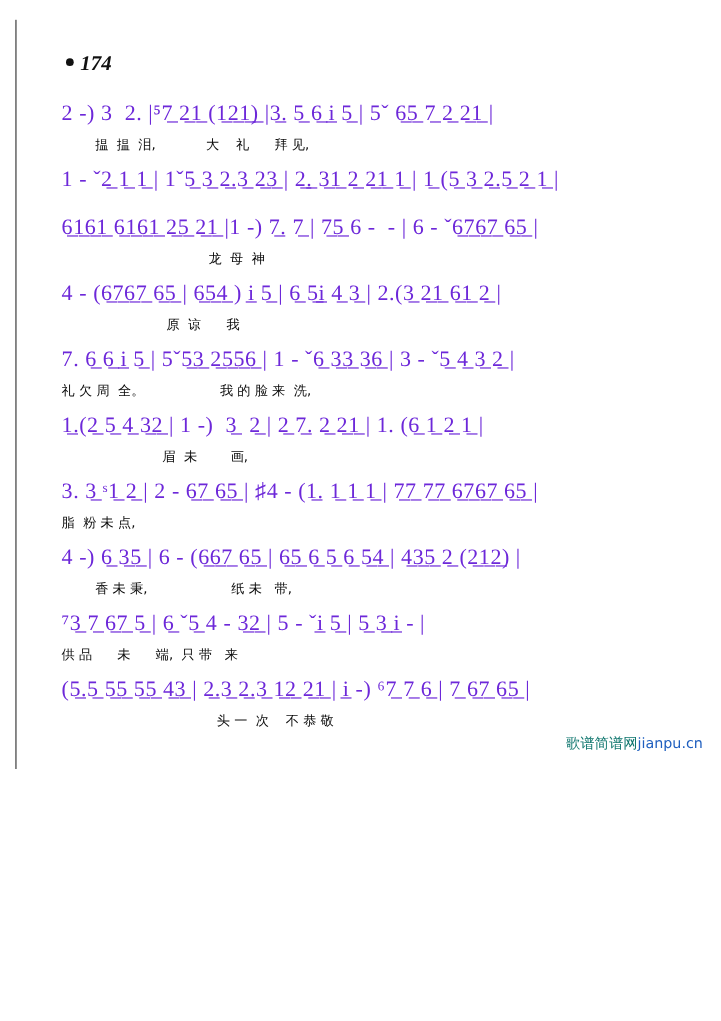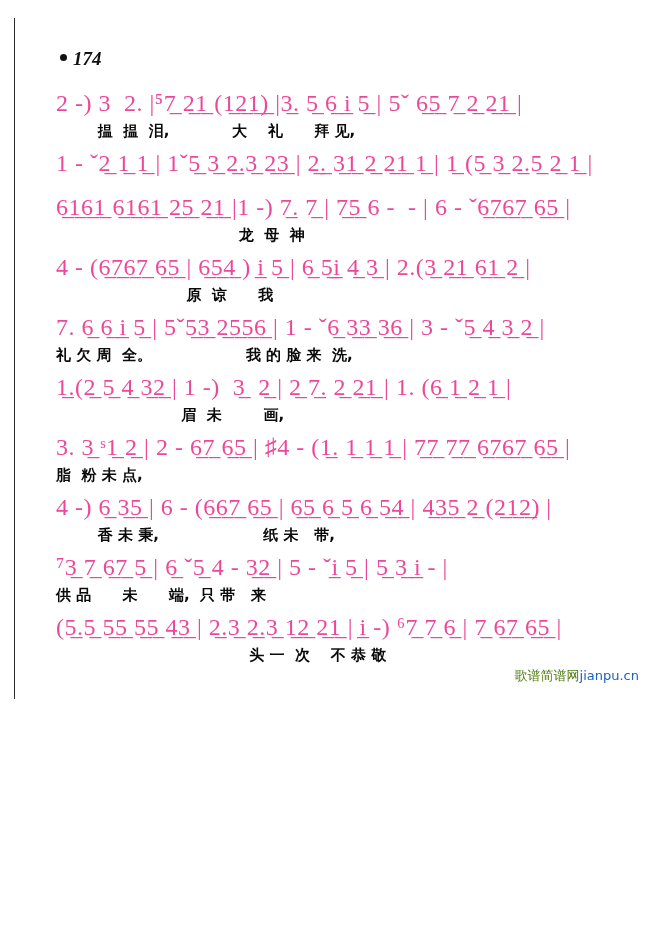--- a/index.html
+++ b/index.html
@@ -51,48 +51,47 @@
     top: 88px;
     width: 556px;
   }
   .system {
     position: relative;
     margin-bottom: 6px;
   }
   .notes-line {
     position: relative;
     font-family: "Liberation Serif", serif;
-    font-size: 24px;
-    color: #ec4899;
+    font-size: 20px;
+    color: #6d28d9;
     letter-spacing: 0.5px;
     white-space: pre;
     line-height: 30px;
     height: 32px;
   }
   .lyrics-line {
     position: relative;
     font-family: "DejaVu Sans", sans-serif;
-    font-size: 15px;
+    font-size: 12px;
     color: #0a0a0a;
     white-space: pre;
     line-height: 22px;
     height: 22px;
-    font-weight: bold;
   }
   .lyrics-line.empty { height: 6px; }
   .watermark {
     position: absolute;
     right: 16px;
     bottom: 14px;
     font-family: "DejaVu Sans", sans-serif;
     font-size: 13px;
     color: #555;
   }
   .watermark .blue { color: #1f5fbf; text-align: center; }
-  .watermark .grey { color: #4d7c0f; }
+  .watermark .grey { color: #0f766e; }
 </style>
 </head>
 <body>
 
 <div class="page">
 
   <div class="left-rule"></div>
 
   <div class="page-number">
     <span class="dot"></span><span>174</span>

